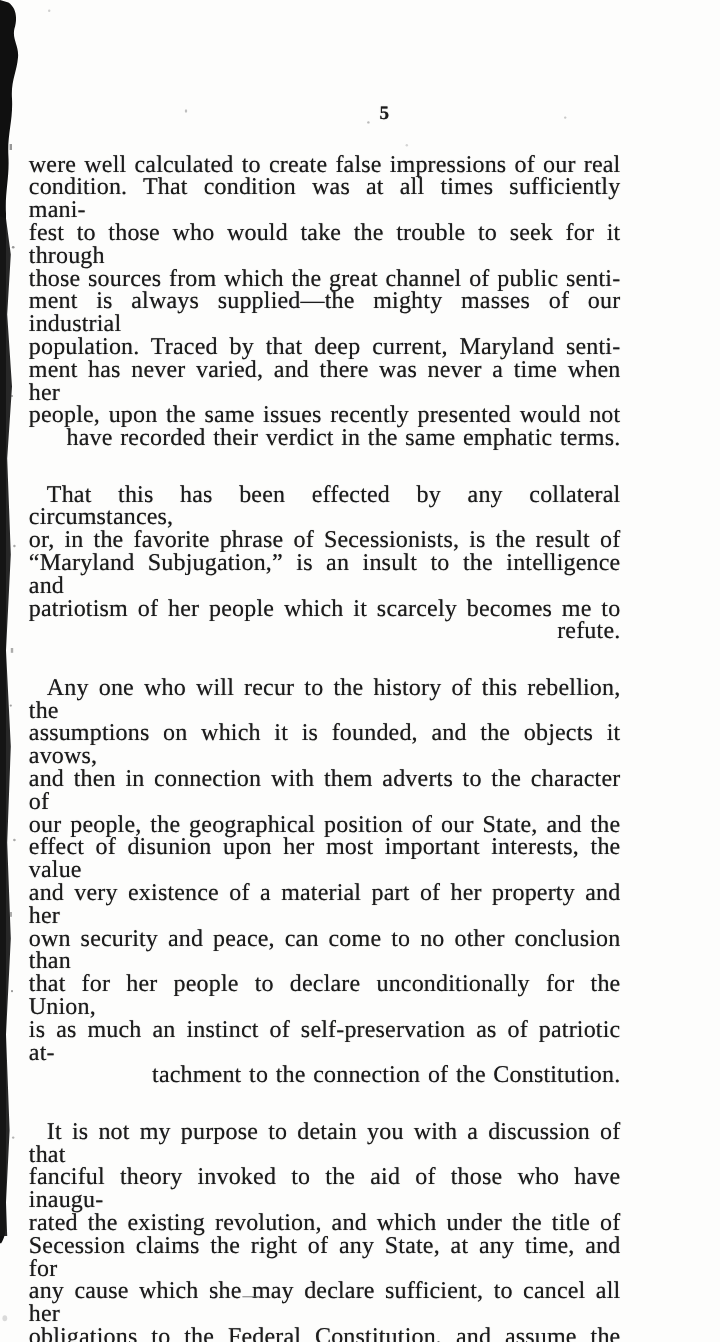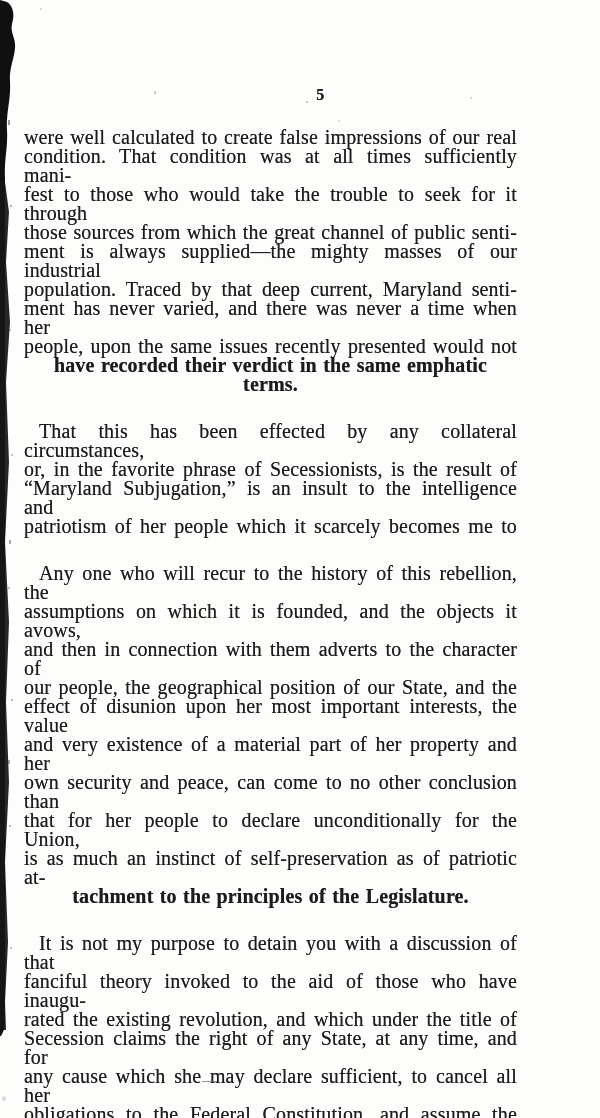--- a/index.html
+++ b/index.html
@@ -51,24 +51,23 @@
     display: block;
     white-space: pre-line;
     text-align: justify;
     text-align-last: justify;
     word-spacing: 1.2px;
     letter-spacing: 0.15px;
   }
   .indent .para-body { text-indent: 15px; }
   .para-last {
     display: block;
-    text-align: center;
+    text-align: right;
     word-spacing: 1.2px;
     letter-spacing: 0.15px;
-    font-weight: bold;
   }
   .end-mark {
     position: absolute;
     left: 202px;
     top: 1072px;
     font-size: 15px;
     color: #6e6e6e;
   }
   .speck {
     position: absolute;
@@ -120,33 +119,34 @@
 ment has never varied, and there was never a time when her
 people, upon the same issues recently presented would not</span>
       <span class="para-last">have recorded their verdict in the same emphatic terms.</span>
     </div>
 
     <div class="para indent">
       <span class="para-body">That this has been effected by any collateral circumstances,
 or, in the favorite phrase of Secessionists, is the result of
 “Maryland Subjugation,” is an insult to the intelligence and
 patriotism of her people which it scarcely becomes me to</span>
+      <span class="para-last">refute.</span>
     </div>
 
     <div class="para indent">
       <span class="para-body">Any one who will recur to the history of this rebellion, the
 assumptions on which it is founded, and the objects it avows,
 and then in connection with them adverts to the character of
 our people, the geographical position of our State, and the
 effect of disunion upon her most important interests, the value
 and very existence of a material part of her property and her
 own security and peace, can come to no other conclusion than
 that for her people to declare unconditionally for the Union,
 is as much an instinct of self-preservation as of patriotic at-</span>
-      <span class="para-last">tachment to the principles of the Legislature.</span>
+      <span class="para-last">tachment to the connection of the Constitution.</span>
     </div>
 
     <div class="para indent">
       <span class="para-body">It is not my purpose to detain you with a discussion of that
 fanciful theory invoked to the aid of those who have inaugu-
 rated the existing revolution, and which under the title of
 Secession claims the right of any State, at any time, and for
 any cause which she may declare sufficient, to cancel all her
 obligations to the Federal Constitution, and assume the exer-
 cise of powers which it emphatically prohibits. The noto-

